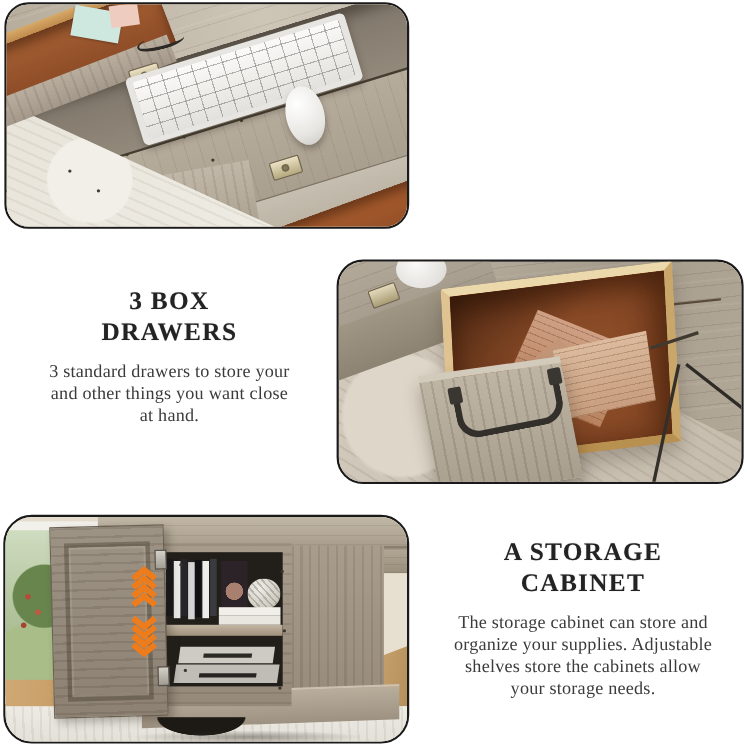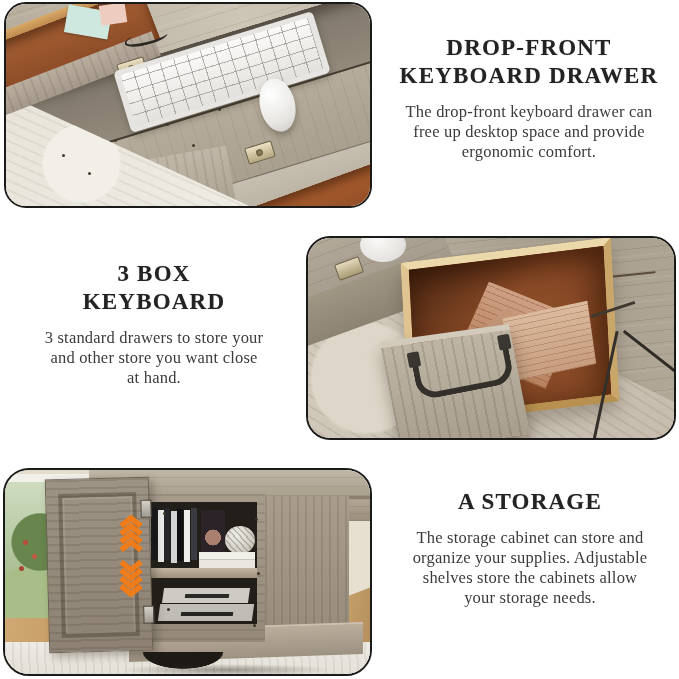--- a/index.html
+++ b/index.html
@@ -206,36 +206,27 @@
     <div class="p1-screws"></div>
     <div class="p1-kbd">
       <div class="p1-keys"></div>
     </div>
     <div class="p1-mouse"></div>
     <div class="p1-br-edge"></div>
     <div class="p1-br-box"></div>
     <div class="p1-br-front"></div>
   </div>
 
-  <div class="tb tb1">
-    <div class="hline">DROP-FRONT</div>
-    <div class="hline">KEYBOARD DRAWER</div>
-    <div class="body">
-      <div class="bline">The drop-front keyboard drawer can</div>
-      <div class="bline">free up desktop space and provide</div>
-      <div class="bline">ergonomic comfort.</div>
-    </div>
-  </div>
 
   <div class="tb tb2">
     <div class="hline">3 BOX</div>
-    <div class="hline">KEYBOARD</div>
+    <div class="hline">DRAWERS</div>
     <div class="body">
       <div class="bline">3 standard drawers to store your</div>
-      <div class="bline">and other store you want close</div>
+      <div class="bline">and other things you want close</div>
       <div class="bline">at hand.</div>
     </div>
   </div>
 
   <div class="ph ph2">
     <div class="p2-floor"></div>
     <div class="p2-desk"></div>
     <div class="p2-crack"></div>
     <div class="p2-tlwood"></div>
     <div class="p2-tlfront"></div>
@@ -298,20 +289,21 @@
       <polyline points="4,36 14,28 24,36" fill="none" stroke="#ee7c1a" stroke-width="5.5"></polyline>
       <polyline points="4,48 14,56 24,48" fill="none" stroke="#ee7c1a" stroke-width="5.5"></polyline>
       <polyline points="4,56 14,64 24,56" fill="none" stroke="#ee7c1a" stroke-width="5.5"></polyline>
       <polyline points="4,64 14,72 24,64" fill="none" stroke="#ee7c1a" stroke-width="5.5"></polyline>
       <polyline points="4,72 14,80 24,72" fill="none" stroke="#ee7c1a" stroke-width="5.5"></polyline>
     </svg>
   </div>
 
   <div class="tb tb3">
     <div class="hline">A STORAGE</div>
+    <div class="hline">CABINET</div>
     <div class="body">
       <div class="bline">The storage cabinet can store and</div>
       <div class="bline">organize your supplies. Adjustable</div>
       <div class="bline">shelves store the cabinets allow</div>
       <div class="bline">your storage needs.</div>
     </div>
   </div>
 
 </div>
 

